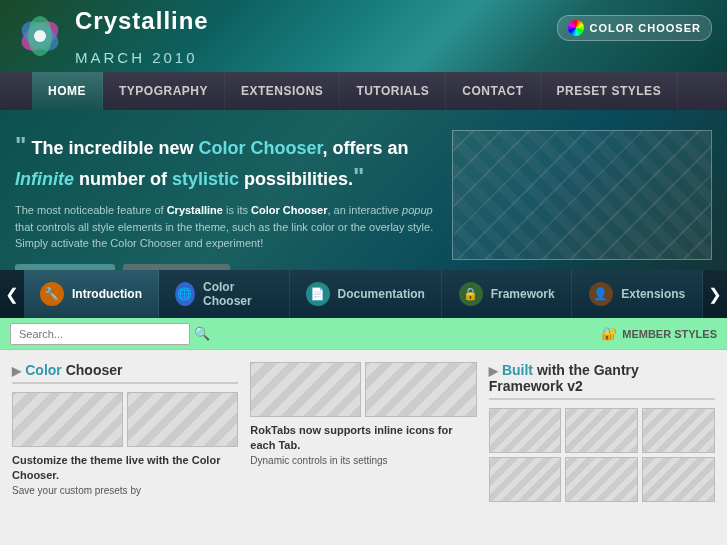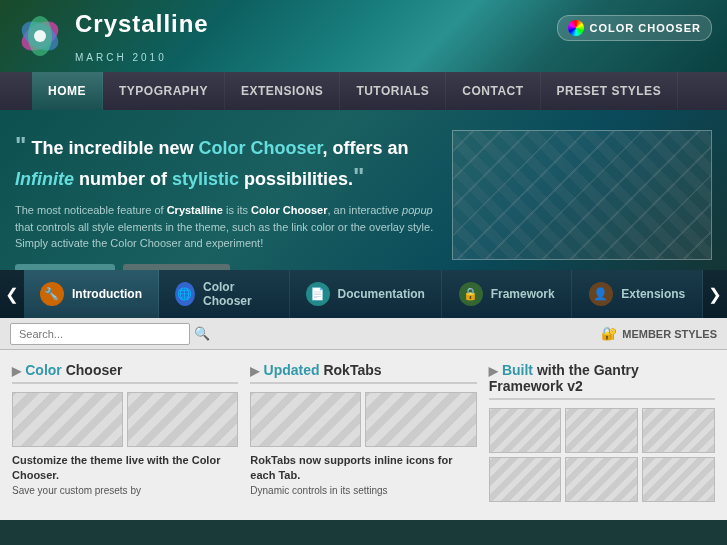--- a/index.html
+++ b/index.html
@@ -18,21 +18,21 @@
       display: flex;
       align-items: center;
       gap: 10px;
     }
     #logo-icon {
       width: 50px;
       height: 50px;
     }
     #logo-text { color: white; }
     #logo-title { font-size: 24px; font-weight: bold; letter-spacing: 1px; }
-    #logo-subtitle { font-size: 10px; letter-spacing: 3px; color: #aadddd; text-transform: uppercase; margin-top: 14px; }
+    #logo-subtitle { font-size: 15px; letter-spacing: 3px; color: #aadddd; text-transform: uppercase; margin-top: 14px; }
 
     #color-chooser-btn {
       position: absolute;
       right: 15px;
       top: 15px;
       background: rgba(255,255,255,0.15);
       border: 1px solid rgba(255,255,255,0.3);
       border-radius: 12px;
       padding: 4px 10px;
       display: flex;
@@ -184,21 +184,21 @@
       font-size: 12px;
     }
     .tab-icon.orange { background: #cc6600; }
     .tab-icon.blue { background: #3366cc; }
     .tab-icon.teal { background: #228888; }
     .tab-icon.green { background: #336633; }
     .tab-icon.brown { background: #664422; }
 
     
     #search-bar {
-      background: #e5e5e5;
+      background: #86efac;
       height: 32px;
       display: flex;
       align-items: center;
       padding: 0 10px;
       border-bottom: 1px solid #bbbbbb;
     }
     #search-input {
       flex: 1;
       border: none;
       background: white;
@@ -226,21 +226,21 @@
       cursor: pointer;
     }
     #member-login .lock-icon { font-size: 13px; color: #4a8080; }
 
     
     #main-content {
       background: #eeeeee;
       padding: 12px 12px;
       display: flex;
       gap: 12px;
-      height: 170px;
+      height: 195px;
     }
     .content-col { flex: 1; }
     .col-title {
       font-size: 14px;
       font-weight: bold;
       color: #333;
       margin-bottom: 8px;
       padding-bottom: 4px;
       border-bottom: 2px solid #cccccc;
     }
@@ -382,23 +382,20 @@
       <div class="thumb"></div>
       <div class="thumb"></div>
     </div>
     <div class="col-text">
       <strong>Customize the theme live with the Color Chooser.</strong>
       Save your custom presets by
     </div>
   </div>
 
   <div class="content-col">
-    <div class="col-title">
-      <span class="arrow">▶</span><span class="highlight">Updated</span> RokTabs
-    </div>
     <div class="thumb-grid">
       <div class="thumb"></div>
       <div class="thumb"></div>
     </div>
     <div class="col-text">
       <strong>RokTabs now supports inline icons for each Tab.</strong>
       Dynamic controls in its settings
     </div>
   </div>
 

